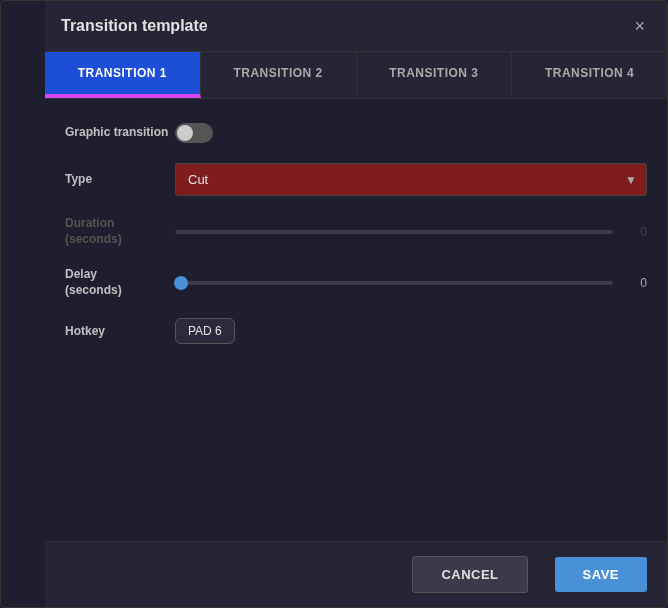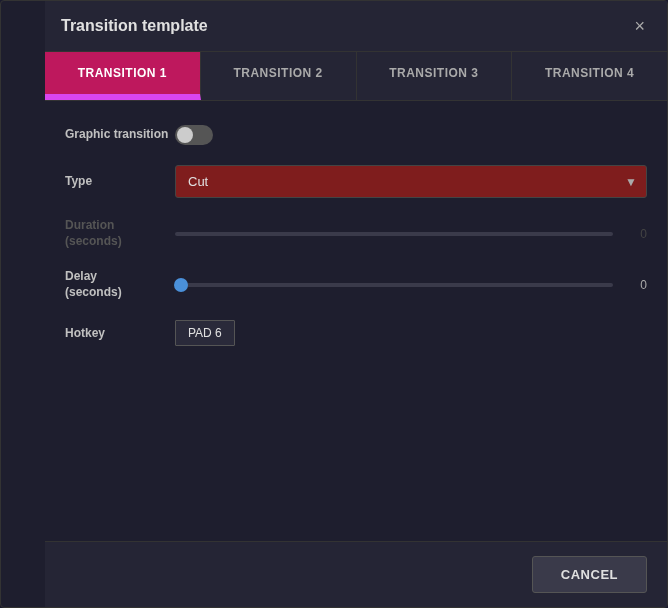--- a/index.html
+++ b/index.html
@@ -66,22 +66,22 @@
       font-weight: bold;
       cursor: pointer;
       border-right: 1px solid #333;
       letter-spacing: 0.5px;
     }
 
     .tab:last-child { border-right: none; }
 
     .tab.active {
       color: #fff;
-      background: #be185d;
-      border-bottom: 6px solid #d946ef;
+      background: #1d4ed8;
+      border-bottom: 4px solid #d946ef;
     }
 
     .dialog-body {
       flex: 1;
       padding: 24px 20px;
       overflow: auto;
     }
 
     .form-row {
       display: flex;
@@ -203,21 +203,21 @@
       text-align: right;
       margin-left: 10px;
     }
 
     .slider-value.disabled { color: #444; }
 
     
     .hotkey-badge {
       background: #2a2a3a;
       border: 1px solid #555;
-      border-radius: 1px;
+      border-radius: 6px;
       color: #e0e0e0;
       font-size: 12px;
       padding: 5px 12px;
     }
 
     
     .dialog-footer {
       background: #252535;
       border-top: 1px solid #333;
       padding: 14px 20px;
@@ -308,15 +308,16 @@
 
     <div class="form-row">
       <span class="form-label">Hotkey</span>
       <span class="hotkey-badge">PAD 6</span>
     </div>
 
   </div>
 
   <div class="dialog-footer">
     <button class="btn btn-cancel">CANCEL</button>
+    <button class="btn btn-save">SAVE</button>
   </div>
 
 </div>
 
 </body></html>

